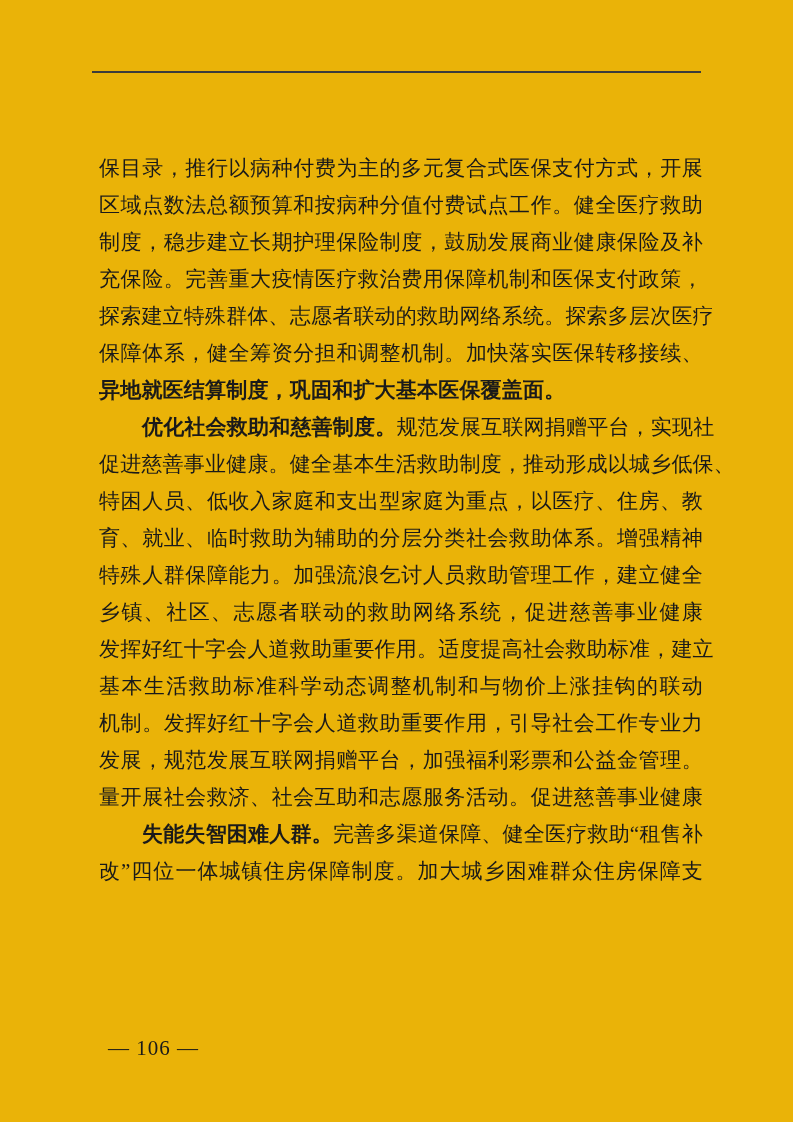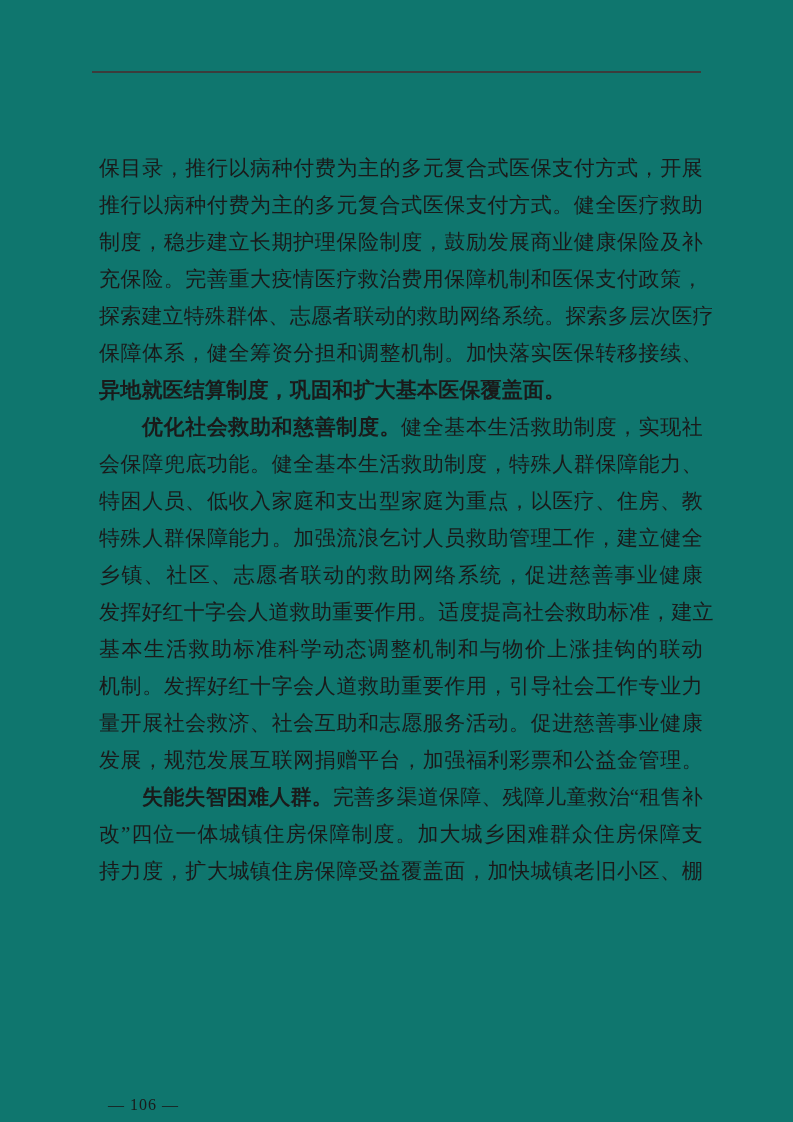--- a/index.html
+++ b/index.html
@@ -4,21 +4,21 @@
 <style>
   html, body {
     margin: 0;
     padding: 0;
     background: #e8e8e8;
   }
   .page {
     position: relative;
     width: 793px;
     height: 1122px;
-    background: #0f766e;
+    background: #eab308;
     overflow: hidden;
     font-family: "Liberation Serif", "DejaVu Serif", serif;
     color: #1a1a1a;
   }
   .header-rule {
     position: absolute;
     left: 92px;
     top: 71px;
     width: 609px;
     height: 2px;
@@ -49,61 +49,61 @@
   .line.indent {
     text-indent: 43px;
   }
   .lead-bold {
     font-weight: 700;
     margin-top: 19px;
   }
   .page-number {
     position: absolute;
     left: 108px;
-    top: 1096px;
-    font-size: 16px;
+    top: 1036px;
+    font-size: 21px;
     letter-spacing: 1px;
     color: #1a1a1a;
   }
 </style>
 </head>
 <body>
 
 <div class="page">
 
   <div class="header-rule"></div>
 
   <div class="text-block">
 
     <div class="paragraph">
       <div class="line">保目录，推行以病种付费为主的多元复合式医保支付方式，开展</div>
-      <div class="line">推行以病种付费为主的多元复合式医保支付方式。健全医疗救助</div>
+      <div class="line">区域点数法总额预算和按病种分值付费试点工作。健全医疗救助</div>
       <div class="line">制度，稳步建立长期护理保险制度，鼓励发展商业健康保险及补</div>
       <div class="line">充保险。完善重大疫情医疗救治费用保障机制和医保支付政策，</div>
       <div class="line">探索建立特殊群体、志愿者联动的救助网络系统。探索多层次医疗</div>
       <div class="line">保障体系，健全筹资分担和调整机制。加快落实医保转移接续、</div>
       <div class="line para-end">异地就医结算制度，巩固和扩大基本医保覆盖面。</div>
     </div>
 
     <div class="paragraph">
-      <div class="line indent"><span class="lead-bold">优化社会救助和慈善制度。</span><span>健全基本生活救助制度，实现社</span></div>
-      <div class="line">会保障兜底功能。健全基本生活救助制度，特殊人群保障能力、</div>
+      <div class="line indent"><span class="lead-bold">优化社会救助和慈善制度。</span><span>规范发展互联网捐赠平台，实现社</span></div>
+      <div class="line">促进慈善事业健康。健全基本生活救助制度，推动形成以城乡低保、</div>
       <div class="line">特困人员、低收入家庭和支出型家庭为重点，以医疗、住房、教</div>
+      <div class="line">育、就业、临时救助为辅助的分层分类社会救助体系。增强精神</div>
       <div class="line">特殊人群保障能力。加强流浪乞讨人员救助管理工作，建立健全</div>
       <div class="line">乡镇、社区、志愿者联动的救助网络系统，促进慈善事业健康</div>
       <div class="line">发挥好红十字会人道救助重要作用。适度提高社会救助标准，建立</div>
       <div class="line">基本生活救助标准科学动态调整机制和与物价上涨挂钩的联动</div>
       <div class="line">机制。发挥好红十字会人道救助重要作用，引导社会工作专业力</div>
+      <div class="line">发展，规范发展互联网捐赠平台，加强福利彩票和公益金管理。</div>
       <div class="line">量开展社会救济、社会互助和志愿服务活动。促进慈善事业健康</div>
-      <div class="line">发展，规范发展互联网捐赠平台，加强福利彩票和公益金管理。</div>
     </div>
 
     <div class="paragraph">
-      <div class="line indent"><span class="lead-bold">失能失智困难人群。</span><span>完善多渠道保障、残障儿童救治“租售补</span></div>
+      <div class="line indent"><span class="lead-bold">失能失智困难人群。</span><span>完善多渠道保障、健全医疗救助“租售补</span></div>
       <div class="line">改”四位一体城镇住房保障制度。加大城乡困难群众住房保障支</div>
-      <div class="line">持力度，扩大城镇住房保障受益覆盖面，加快城镇老旧小区、棚</div>
     </div>
 
   </div>
 
   <div class="page-number">— 106 —</div>
 
 </div>
 
 </body></html>

